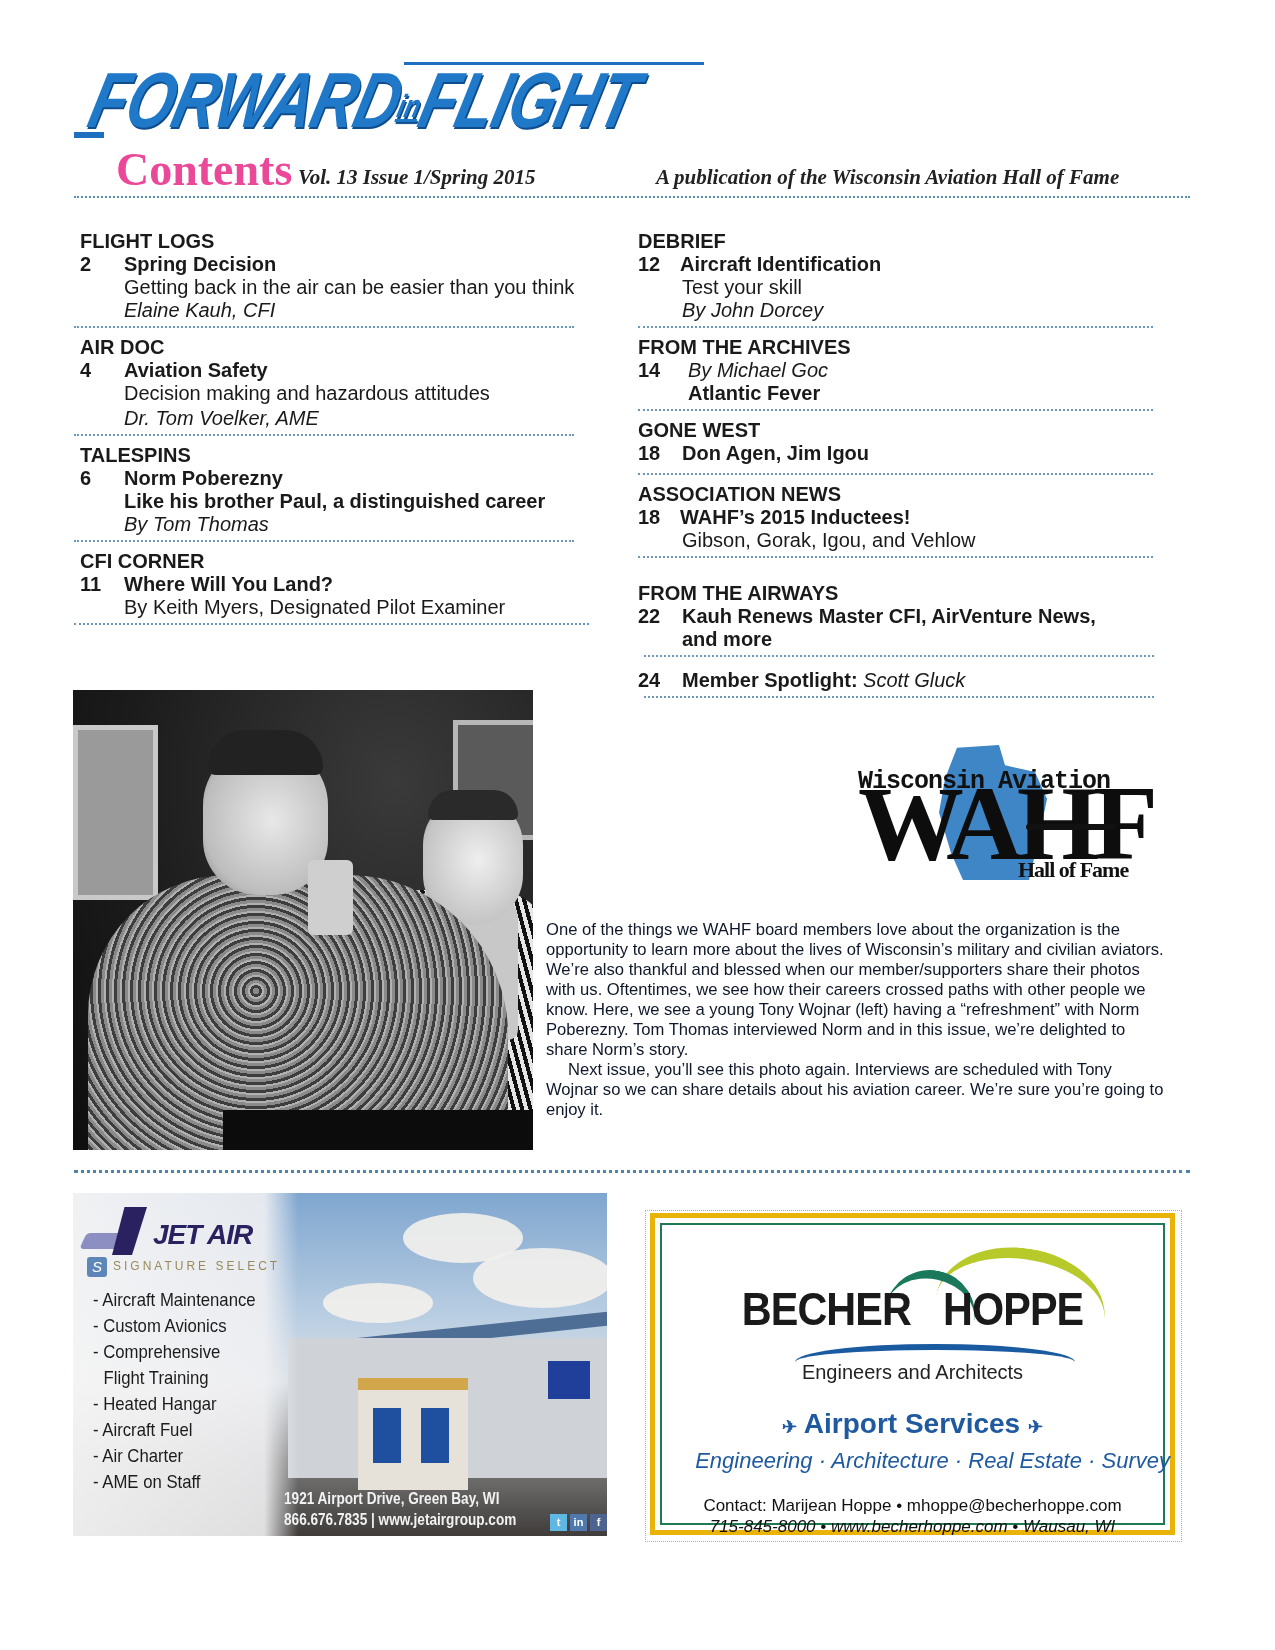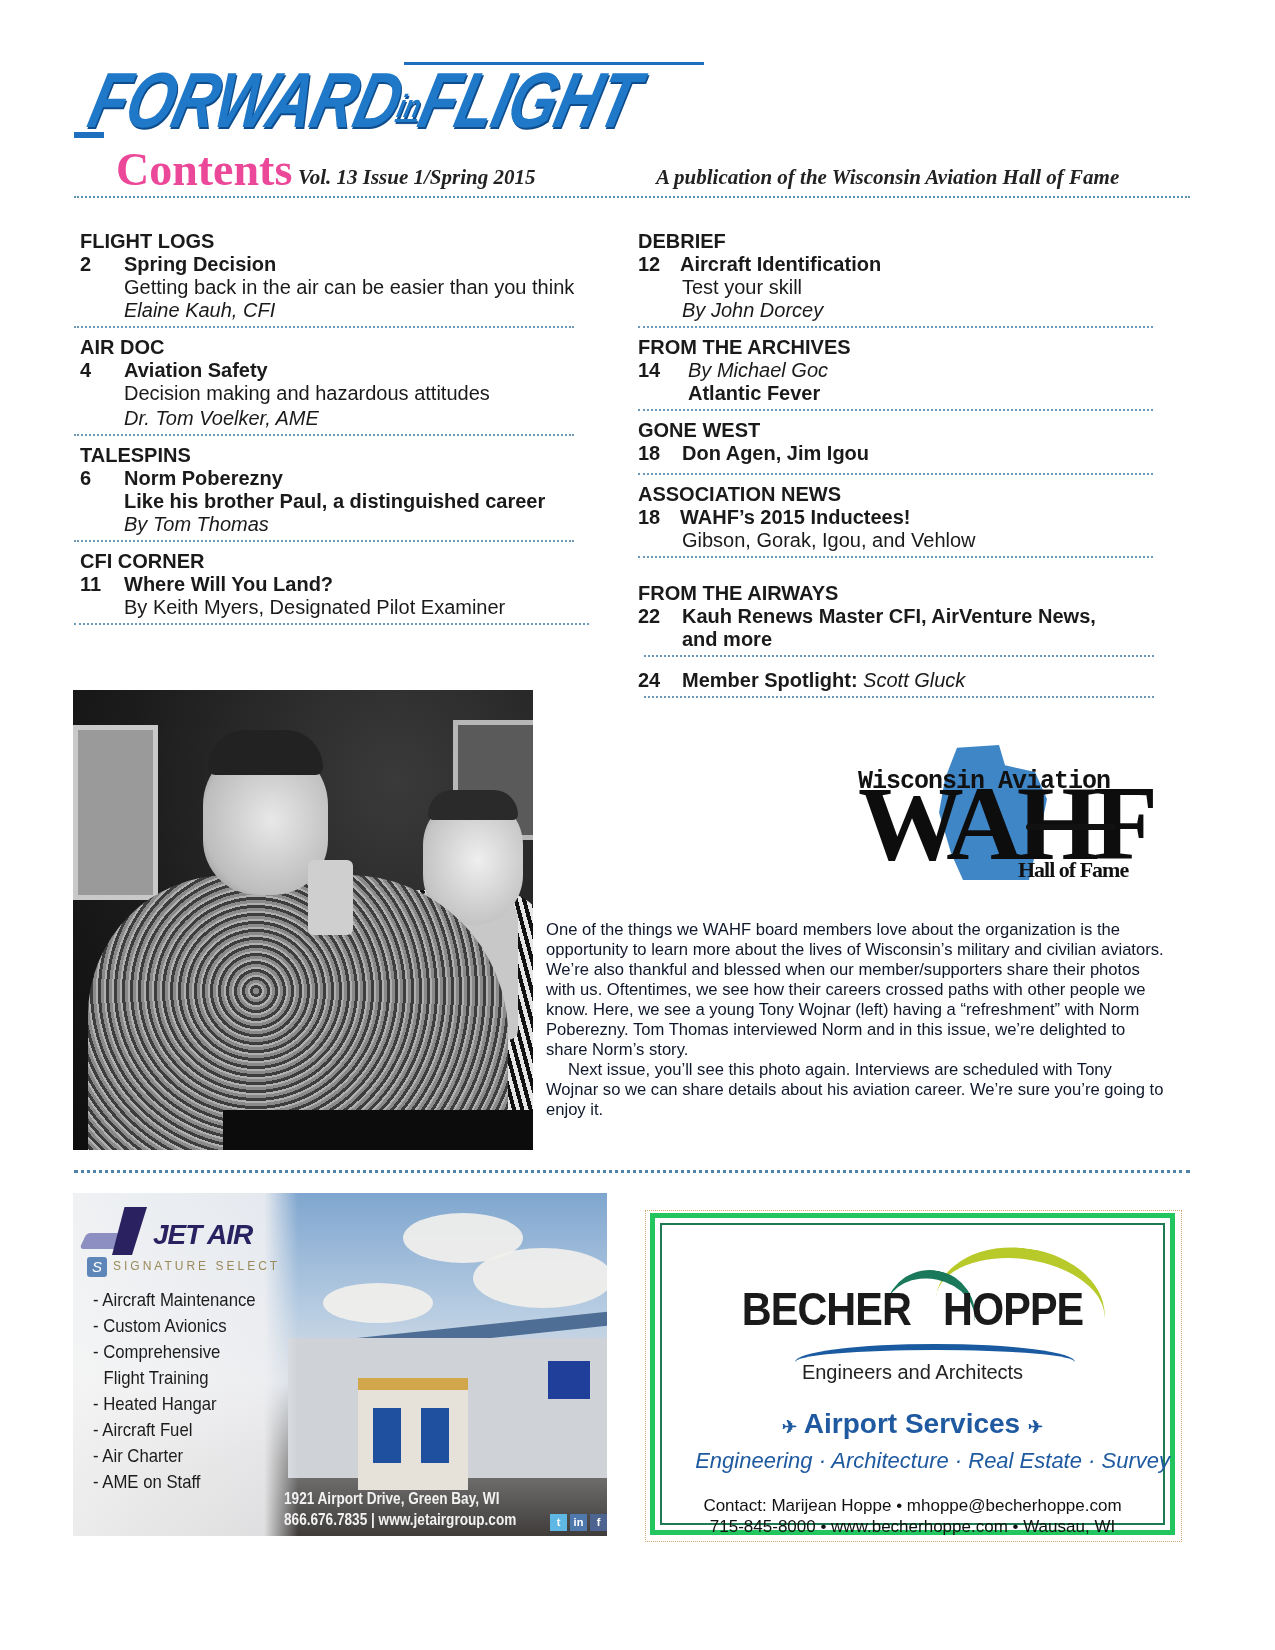--- a/index.html
+++ b/index.html
@@ -93,31 +93,31 @@
                      font-size: 15px; font-style: italic; text-align: center; line-height: 20px; }
   .jetair .sig { position: absolute; left: 40px; top: 66px; font-size: 12px; letter-spacing: 3px; color: #9a8a5a; }
   .jetair .services { position: absolute; left: 20px; top: 94px; margin: 0; padding: 0; list-style: none; }
   .jetair .services li { font-size: 19px; line-height: 26px; color: #1c1c1c; transform: scaleX(0.88); transform-origin: left; white-space: nowrap; }
   .jetair .addr { position: absolute; left: 211px; top: 297px; font-weight: bold; font-size: 16px; color: #f2f2f2; transform: scaleX(0.85); transform-origin: left; white-space: nowrap; }
   .jetair .phone { position: absolute; left: 211px; top: 318px; font-weight: bold; font-size: 16px; color: #f2f2f2; transform: scaleX(0.85); transform-origin: left; white-space: nowrap; }
   .jetair .social { position: absolute; top: 321px; width: 17px; height: 17px; font-size: 11px; font-weight: bold; color: #fff; text-align: center; line-height: 17px; }
 
   
   .bh-outer { position: absolute; left: 645px; top: 1210px; width: 535px; height: 330px; border: 1px dotted #d3a870; }
-  .bh { position: absolute; left: 650px; top: 1213px; width: 525px; height: 322px; border: 5px solid #22c55e; box-sizing: border-box; }
+  .bh { position: absolute; left: 650px; top: 1213px; width: 525px; height: 322px; border: 5px solid #eab308; box-sizing: border-box; }
   .bh-inner { position: absolute; left: 5px; top: 5px; right: 5px; bottom: 5px; border: 2px solid #1e7a52; }
   .bh .arc-green { position: absolute; left: 230px; top: 52px; width: 90px; height: 80px; border-top: 9px solid #19795a; border-radius: 60% 60% 0 0; transform: rotate(12deg); }
   .bh .arc-yellow { position: absolute; left: 280px; top: 30px; width: 170px; height: 110px; border-top: 11px solid #b8c92a; border-radius: 55% 55% 0 0; transform: rotate(8deg); }
   .bh .name { position: absolute; left: 0; right: 0; top: 63px; text-align: center; font-weight: bold; font-size: 47px; letter-spacing: -1px; color: #1a1a1a; transform: scaleX(0.88); }
   .bh .arc-blue { position: absolute; left: 140px; top: 126px; width: 280px; height: 30px; border-top: 6px solid #1a5aa0; border-radius: 50% 50% 0 0; }
   .bh .tagline { position: absolute; left: 0; right: 0; top: 143px; text-align: center; font-size: 20px; color: #222; }
   .bh .services-title { position: absolute; left: 0; right: 0; top: 190px; text-align: center; font-weight: bold; font-size: 28px; color: #1f5aa0; }
   .bh .fields { position: absolute; left: 0; right: 0; top: 230px; text-align: right; font-style: italic; font-size: 22px; color: #1f5aa0; }
   .bh .contact1 { position: absolute; left: 0; right: 0; top: 278px; text-align: center; font-size: 17px; color: #111; }
-  .bh .contact2 { position: absolute; left: 0; right: 0; top: 299px; text-align: center; font-size: 17px; color: #111; }
+  .bh .contact2 { position: absolute; left: 0; right: 0; top: 299px; text-align: center; font-size: 17px; color: #111; font-style: italic; }
 </style>
 </head>
 <body>
 
 <div class="masthead">
   <div class="topline"></div>
   <div class="underline-left"></div>
   <div class="logo-text"><span>FORWARD</span><span class="small-in">in</span><span>FLIGHT</span></div>
 </div>
 

